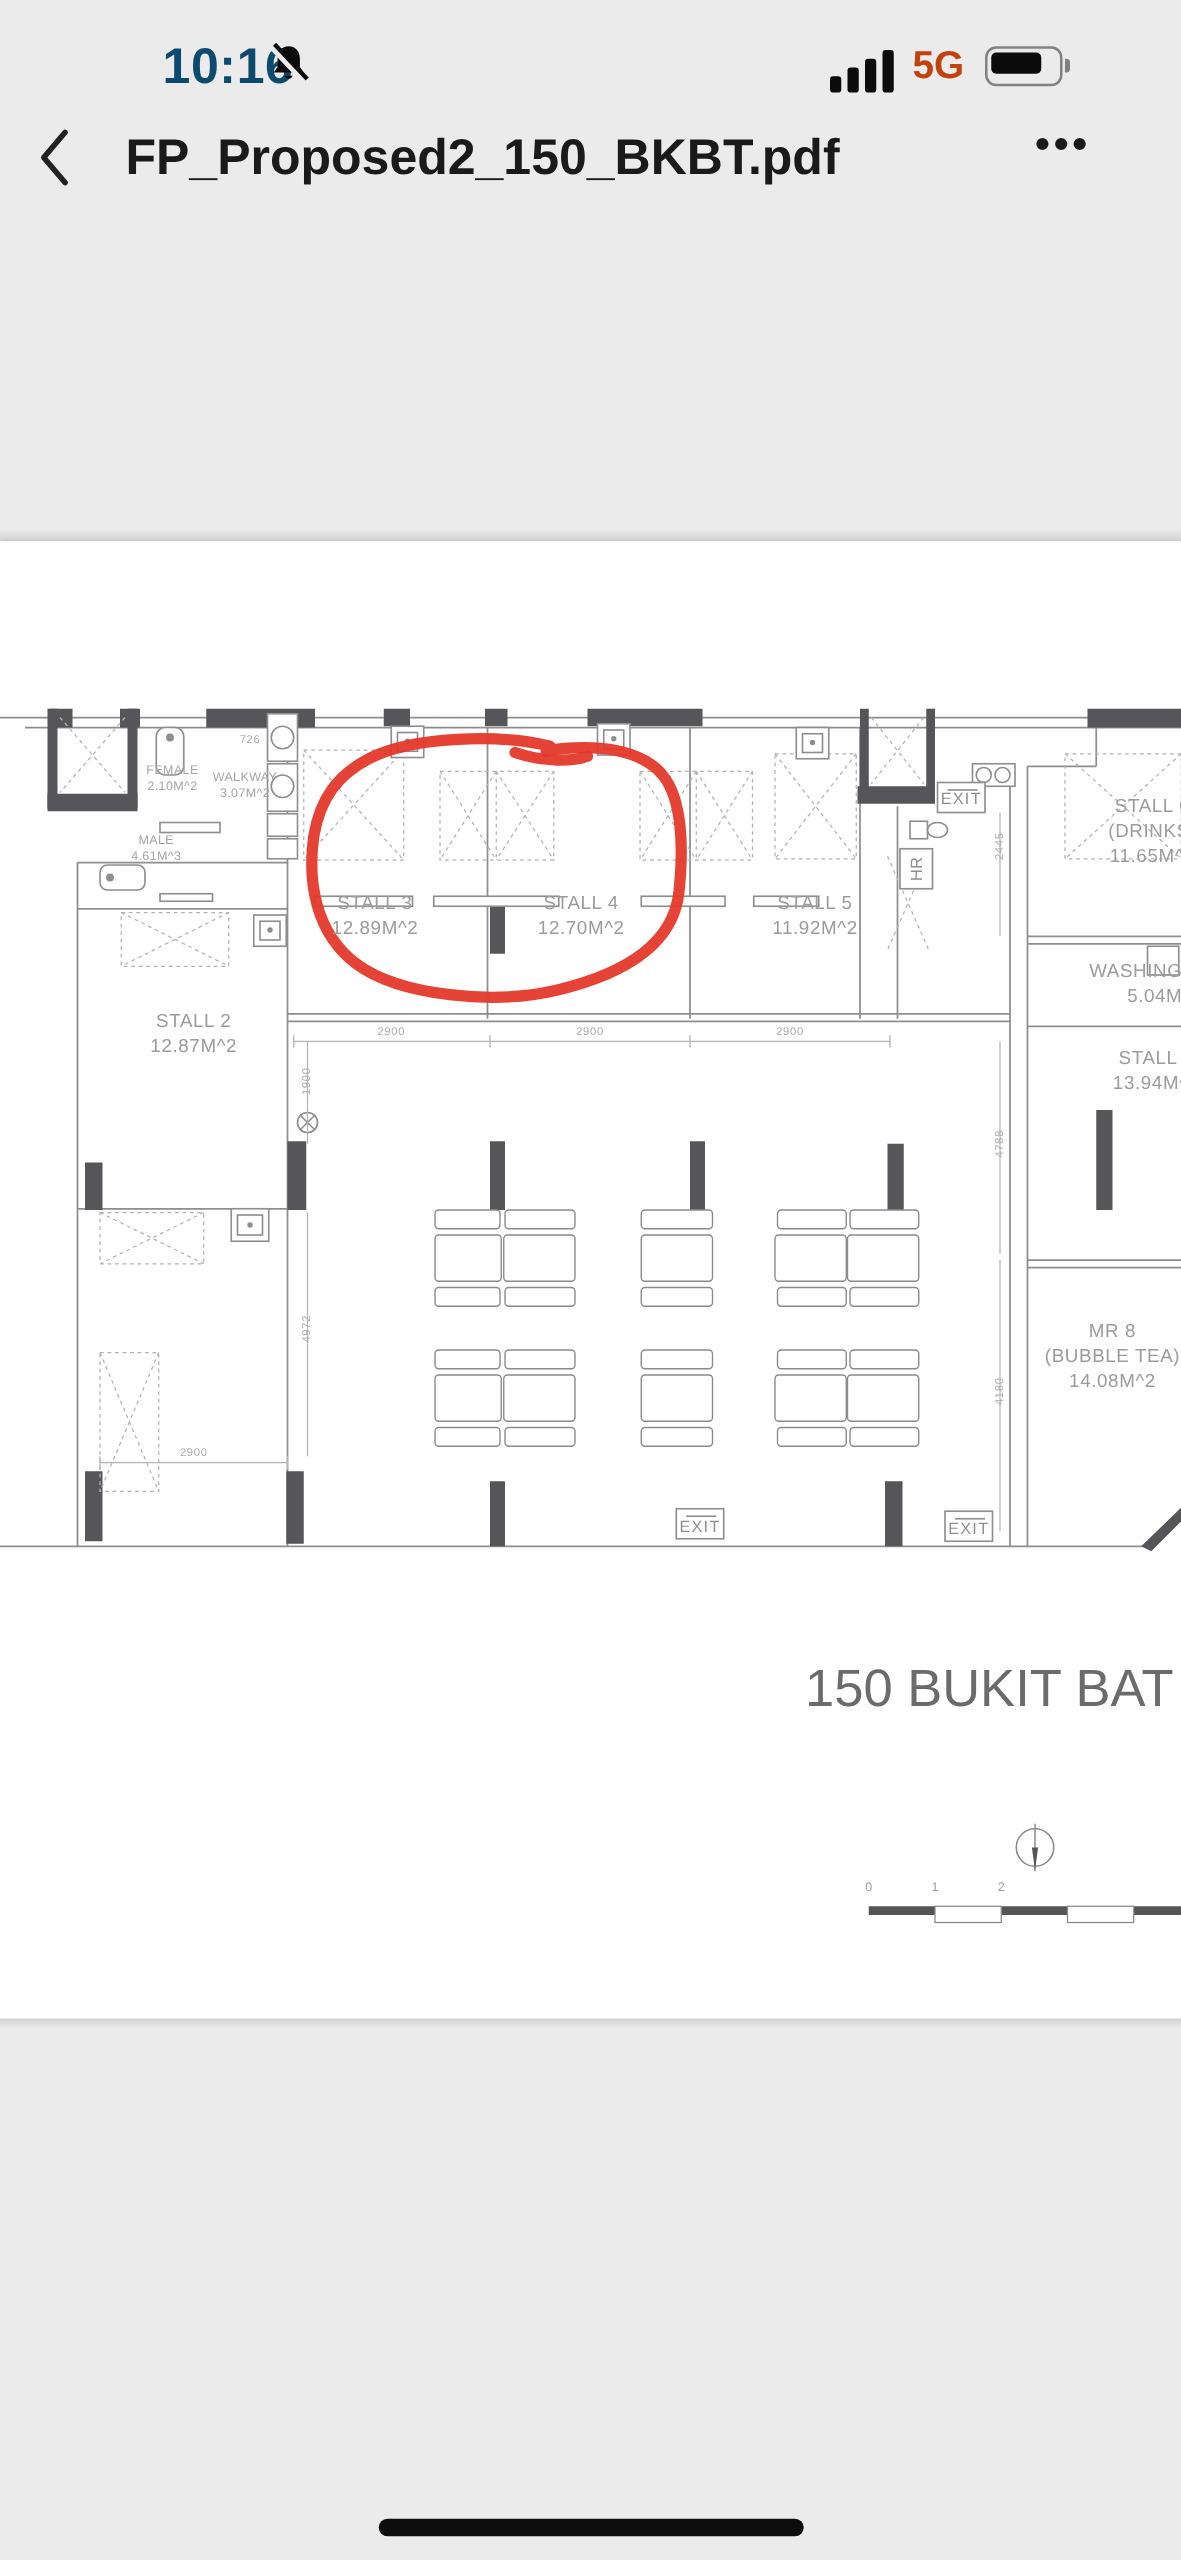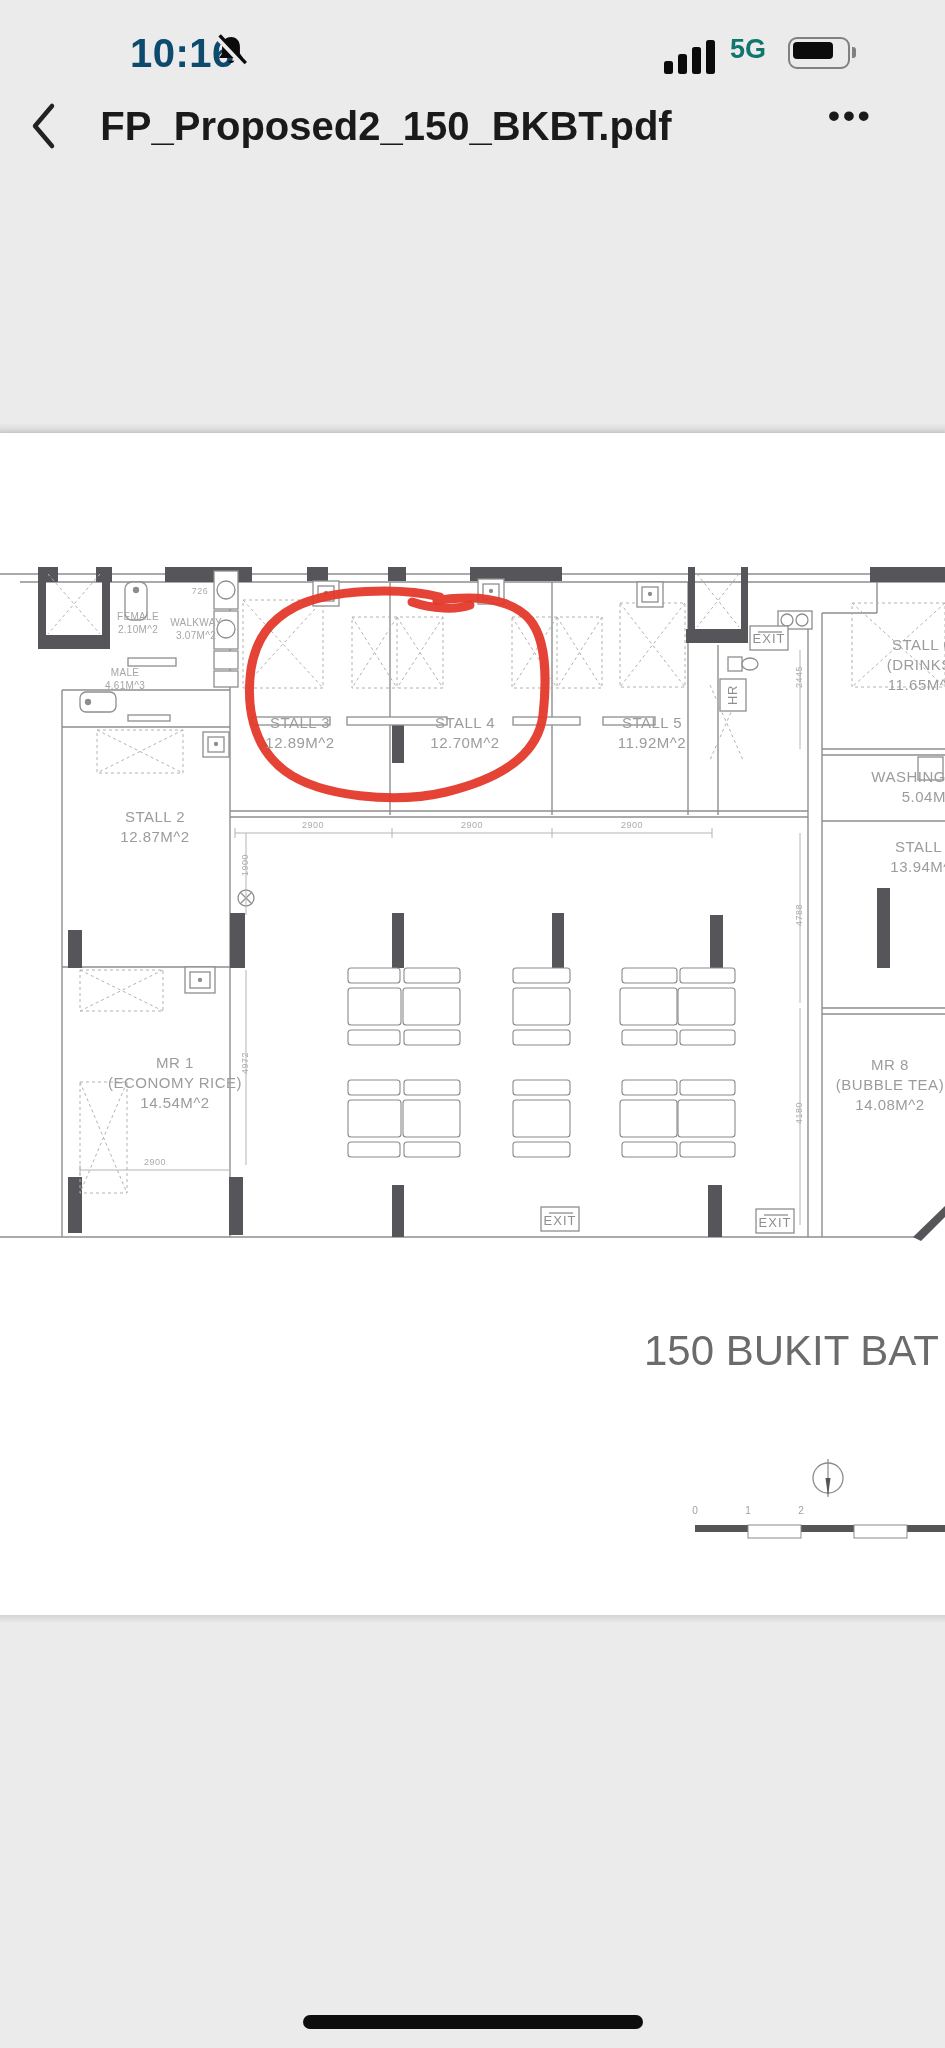--- a/index.html
+++ b/index.html
@@ -4,21 +4,21 @@
 <style>
   html,body{margin:0;padding:0;background:#ebebeb;}
   .screen{position:relative;width:945px;height:2048px;background:#ebebeb;overflow:hidden;
           font-family:"Liberation Sans","DejaVu Sans",sans-serif;}
   
   .status-bar{position:absolute;top:25px;left:0;width:945px;height:56px;}
   .time{position:absolute;left:100px;top:6px;font-size:40px;font-weight:700;color:#0c4a6e;letter-spacing:.5px;margin-left:30px;}
   .bell{position:absolute;left:212px;top:8px;}
   .sb-right{position:absolute;left:660px;top:0;height:56px;}
   .signal{position:absolute;left:4px;top:14px;}
-  .net{position:absolute;left:70px;top:9px;font-size:27px;font-weight:600;color:#0f766e;}
+  .net{position:absolute;left:70px;top:9px;font-size:31px;font-weight:600;color:#c2410c;}
   .battery{position:absolute;left:128px;top:12px;width:58px;height:28px;border:2.5px solid rgba(0,0,0,.45);border-radius:9px;}
   .battery .fill{position:absolute;left:3px;top:3px;width:40px;height:17px;background:#0b0b0b;border-radius:4px;}
   .battery .nub{position:absolute;right:-8px;top:8px;width:4px;height:11px;background:rgba(0,0,0,.45);border-radius:0 3px 3px 0;}
   .nav-bar{position:absolute;top:98px;left:0;width:772px;height:62px;}
   .back-btn{position:absolute;left:28px;top:2px;width:44px;height:56px;cursor:pointer;}
   .nav-title{position:absolute;left:90px;right:90px;top:6px;text-align:center;font-size:40px;font-weight:600;color:#1a1a1a;white-space:nowrap;overflow:hidden;}
   .menu-btn{position:absolute;left:828px;top:-2px;width:80px;height:56px;font-size:34px;font-weight:700;color:#1a1a1a;letter-spacing:3px;cursor:pointer;}
   .chrome-shadow{position:absolute;top:423px;left:0;width:945px;height:10px;
      background:linear-gradient(to bottom,rgba(0,0,0,0) ,rgba(0,0,0,.10));}
   
@@ -302,22 +302,20 @@
       <div class="plabel" style="left:652px;top:168px;">
         <span>STALL 5</span><br><span>11.92M^2</span></div>
       <div class="plabel" style="left:155px;top:262px;">
         <span>STALL 2</span><br><span>12.87M^2</span></div>
       <div class="plabel" style="left:922px;top:100px;">
         <span>STALL 6</span><br><span>(DRINKS)</span><br><span>11.65M^2</span></div>
       <div class="plabel" style="left:932px;top:222px;">
         <span>WASHING AREA</span><br><span>5.04M^2</span></div>
       <div class="plabel" style="left:925px;top:292px;">
         <span>STALL 7</span><br><span>13.94M^2</span></div>
-      <div class="plabel" style="left:175px;top:518px;">
-        <span>MR 1</span><br><span>(ECONOMY RICE)</span><br><span>14.54M^2</span></div>
       <div class="plabel" style="left:890px;top:520px;">
         <span>MR 8</span><br><span>(BUBBLE TEA)</span><br><span>14.08M^2</span></div>
 
       <div class="plabel exit" style="left:769px;top:74px;">EXIT</div>
       <div class="plabel exit" style="left:560px;top:656px;">EXIT</div>
       <div class="plabel exit" style="left:775px;top:658px;">EXIT</div>
       <div class="plabel hr" style="left:733px;top:130px;">HR</div>
 
       <div class="plabel dim" style="left:188px;top:27px;margin-left:12px;">726</div>
       <div class="plabel dim" style="left:313px;top:261px;">2900</div>

